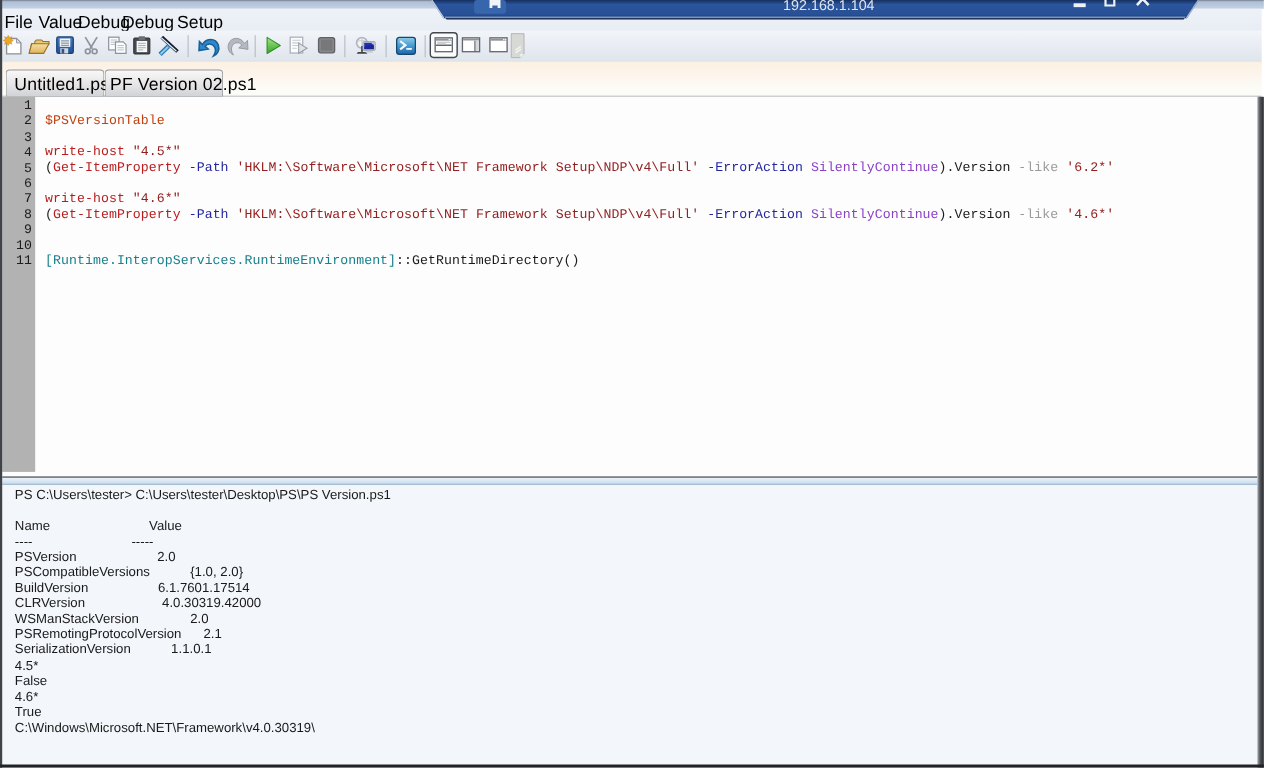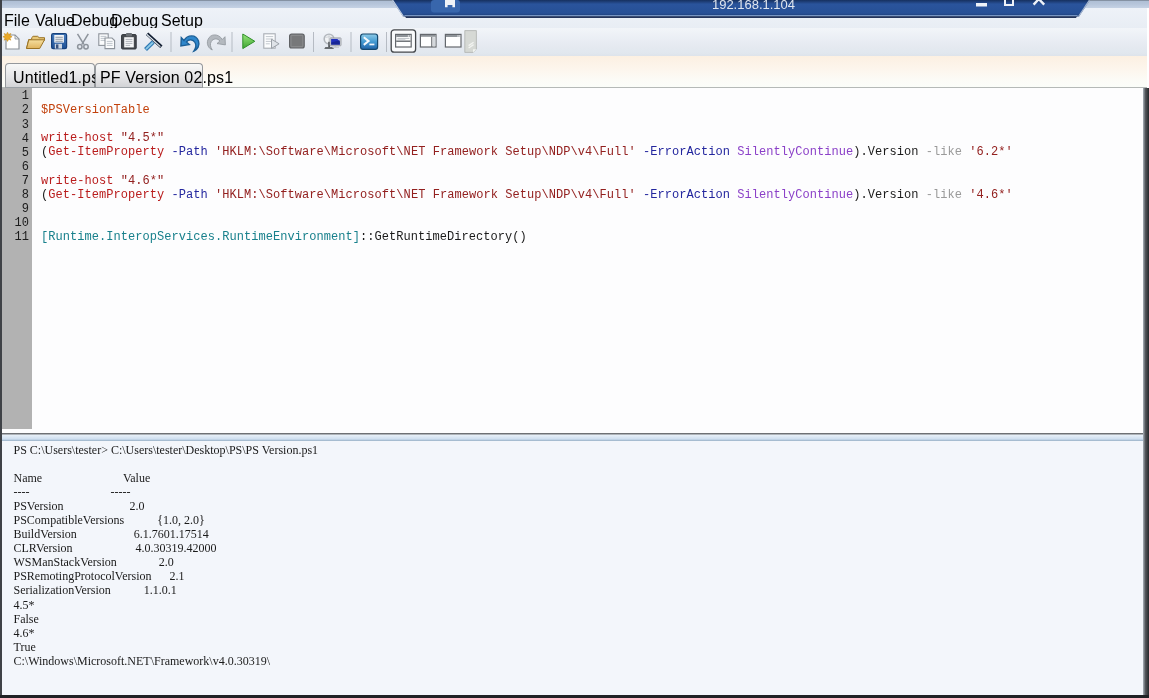--- a/index.html
+++ b/index.html
@@ -27,21 +27,21 @@
   #gutter{position:absolute;left:0;top:0;width:30px;height:341px;background:#b2b2b2;
       font-family:"Liberation Mono",monospace;font-size:12px;line-height:14.1px;
       text-align:right;padding-right:3px;box-sizing:border-box;color:#1c1c1c;
       padding-top:0;white-space:pre}
   #code{position:absolute;left:39px;top:1.1px;letter-spacing:0.05px;
       font-family:"Liberation Mono",monospace;font-size:12px;line-height:14.1px;
       white-space:pre;color:#000}
   #splitter{position:absolute;left:2px;top:433px;width:1141px;height:8px;
       background:linear-gradient(#6e7175 12%,#e8f0f8 25%,#cfdff0 75%,#b3c9de 88%,#98aec2)}
   #console{position:absolute;left:2px;top:441px;width:1141px;height:254px;
-      background:#f3f6fb;font-family:Liberation Serif, serif;font-size:12px;
+      background:#f3f6fb;font-family:Liberation Sans, sans-serif;font-size:12px;
       line-height:14.05px;white-space:pre;color:#1a1a1a}
   #context{position:absolute;left:11.5px;top:2px}
   
   #bl{position:absolute;left:0;top:0;width:2px;height:698px;background:#3f4247}
   #br{position:absolute;right:0;top:88px;width:6px;height:610px;
       background:linear-gradient(90deg,#aab2ba,#53565b 40%,#26282b)}
   #bb{position:absolute;left:0;bottom:0;width:1149px;height:3px;background:#202225}
   
   #rdp{position:absolute;left:388px;top:0;width:706px;height:18px}
   .c-var{color:#c2410c}.c-cmd{color:#b91c1c}.c-str{color:#93201f}

